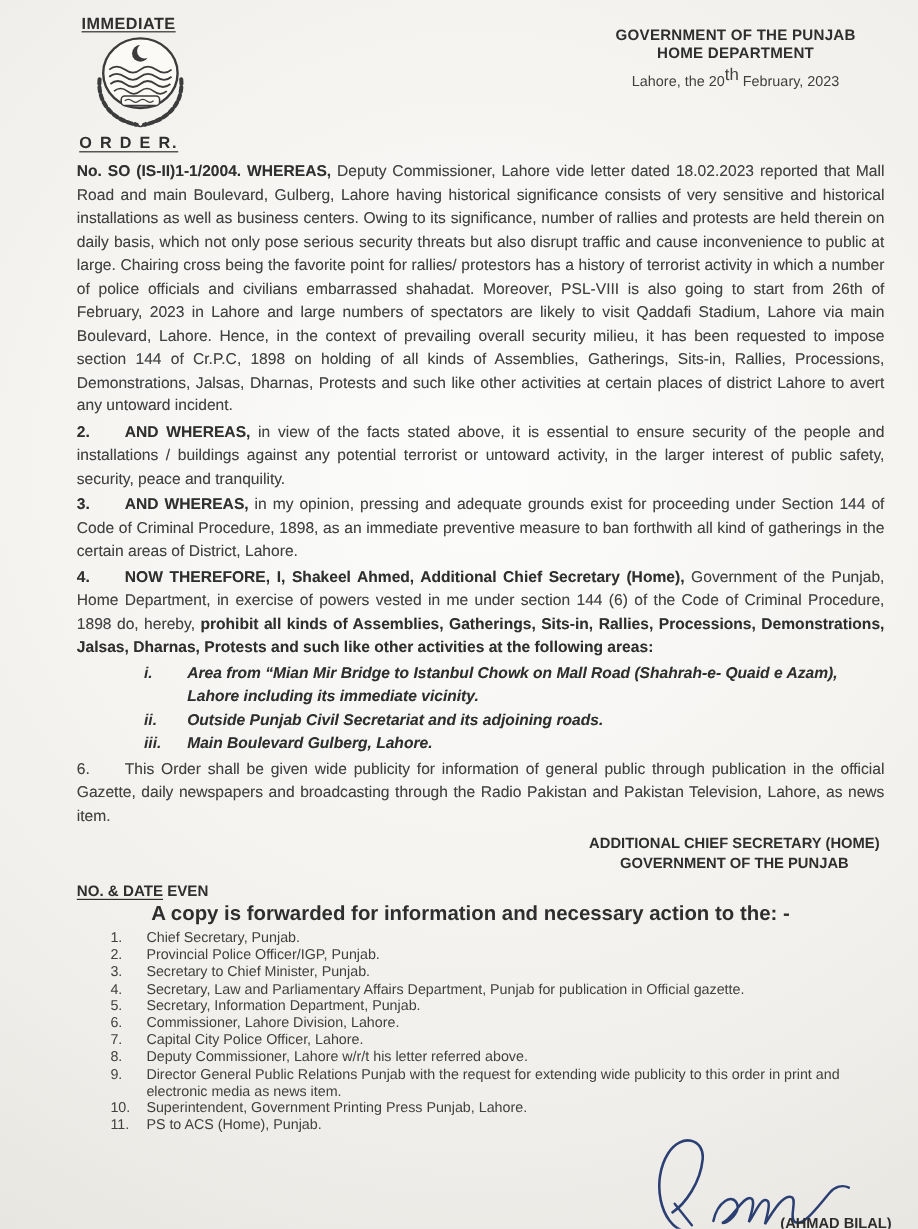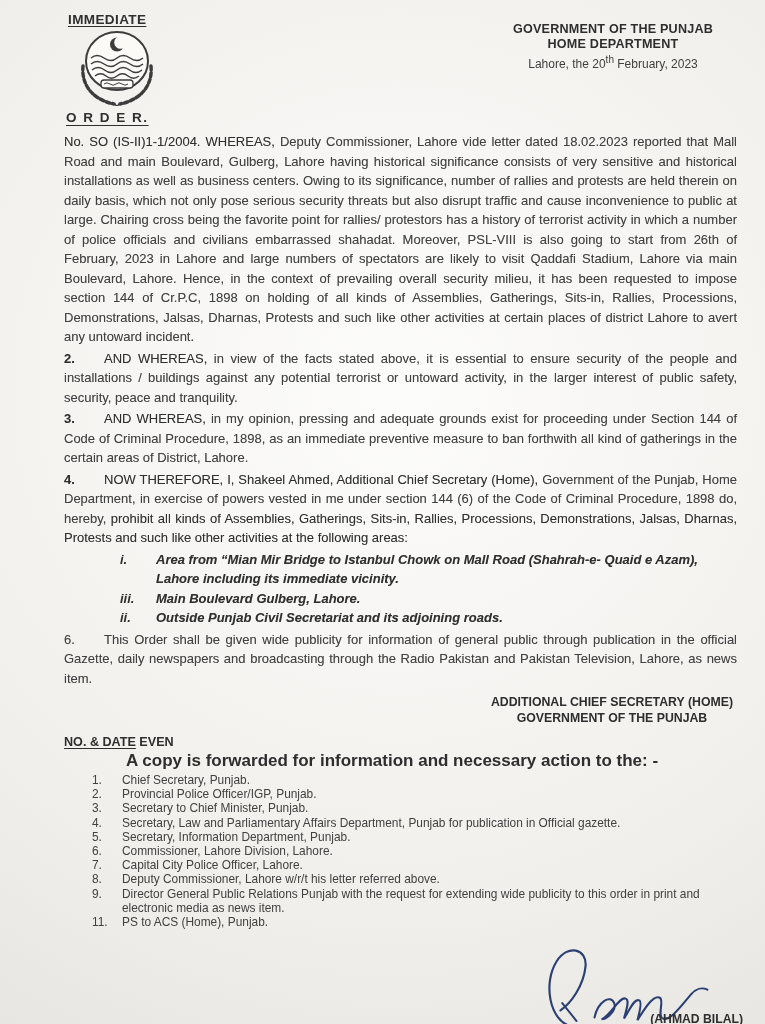--- a/index.html
+++ b/index.html
@@ -24,29 +24,29 @@
     text-decoration:underline; text-underline-offset:2px; margin:2px 0 1px 4px; letter-spacing:.4px;
   }
   .crest { margin-left:6px; }
   .order-heading {
     font-weight:bold; font-size:13.5px; color:#2f2f2f; letter-spacing:1.5px;
     text-decoration:underline; text-underline-offset:3px; margin-left:2px;
   }
   .hdr-right { text-align:center; padding-top:12px; padding-right:24px; }
   .gov { font-weight:bold; font-size:12.6px; color:#2e2e2e; line-height:15px; letter-spacing:.2px; }
   .dateline { font-size:12px; color:#3f3f3f; margin-top:2px; }
-  .dateline sup { font-size:10px; }
+  .dateline sup { font-size:14px; }
 
   .doc { position:relative; }
   .para {
     margin:0 0 2px 0; font-size:13px; line-height:19.5px;
     text-align:justify; color:#414141;
     text-shadow:0 0 .5px rgba(70,70,70,.35);
   }
-  .b { font-weight:normal; color:#2f2f2f; }
+  .b { font-weight:bold; color:#2f2f2f; }
   .cnum { display:inline-block; width:40px; }
   .bnum { font-weight:bold; color:#2f2f2f; }
 
   .areas { margin:1px 0 2px 56px; }
   .area { display:flex; font-size:13px; line-height:19.5px; }
   .rn { flex:none; width:36px; font-style:italic; font-weight:bold; color:#2f2f2f; }
   .at { font-style:italic; font-weight:bold; color:#2f2f2f; text-shadow:0 0 .5px rgba(60,60,60,.35); }
 
   .authority {
     margin:7px 4px 9px auto; width:fit-content; text-align:center;
@@ -110,26 +110,26 @@
     <p class="para"><span class="cnum bnum">3.</span><b class="b">AND WHEREAS,</b><span> in my opinion, pressing and adequate grounds exist for proceeding under Section 144 of Code of Criminal Procedure, 1898, as an immediate preventive measure to ban forthwith all kind of gatherings in the certain areas of District, Lahore.</span></p>
 
     <p class="para"><span class="cnum bnum">4.</span><b class="b">NOW THEREFORE, I, Shakeel Ahmed, Additional Chief Secretary (Home),</b><span> Government of the Punjab, Home Department, in exercise of powers vested in me under section 144 (6) of the Code of Criminal Procedure, 1898 do, hereby, </span><b class="b">prohibit all kinds of Assemblies, Gatherings, Sits-in, Rallies, Processions, Demonstrations, Jalsas, Dharnas, Protests and such like other activities at the following areas:</b></p>
 
     <div class="areas">
       <div class="area">
           <i class="rn">i.</i>
           <i class="at">Area from “Mian Mir Bridge to Istanbul Chowk on Mall Road (Shahrah-e- Quaid e Azam), Lahore including its immediate vicinity.</i>
         </div>
       <div class="area">
+          <i class="rn">ii.</i>
+          <i class="at">Outside Punjab Civil Secretariat and its adjoining roads.</i>
+        </div>
+      <div class="area">
           <i class="rn">iii.</i>
           <i class="at">Main Boulevard Gulberg, Lahore.</i>
-        </div>
-      <div class="area">
-          <i class="rn">ii.</i>
-          <i class="at">Outside Punjab Civil Secretariat and its adjoining roads.</i>
         </div>
     </div>
 
 
     <p class="para"><span class="cnum">6.</span><span>This Order shall be given wide publicity for information of general public through publication in the official Gazette, daily newspapers and broadcasting through the Radio Pakistan and Pakistan Television, Lahore, as news item.</span></p>
 
     <div class="authority">
       <div>ADDITIONAL CHIEF SECRETARY (HOME)</div>
       <div>GOVERNMENT OF THE PUNJAB</div>
     </div>
@@ -166,20 +166,24 @@
             <span class="dn">7.</span>
             <span class="dt">Capital City Police Officer, Lahore.</span>
           </li>
         <li class="drow">
             <span class="dn">8.</span>
             <span class="dt">Deputy Commissioner, Lahore w/r/t his letter referred above.</span>
           </li>
         <li class="drow">
             <span class="dn">9.</span>
             <span class="dt">Director General Public Relations Punjab with the request for extending wide publicity to this order in print and electronic media as news item.</span>
+          </li>
+        <li class="drow">
+            <span class="dn">10.</span>
+            <span class="dt">Superintendent, Government Printing Press Punjab, Lahore.</span>
           </li>
         <li class="drow">
             <span class="dn">11.</span>
             <span class="dt">PS to ACS (Home), Punjab.</span>
           </li>
       </ol>
     </section>
   </main>
 
   <div class="sigblock">

